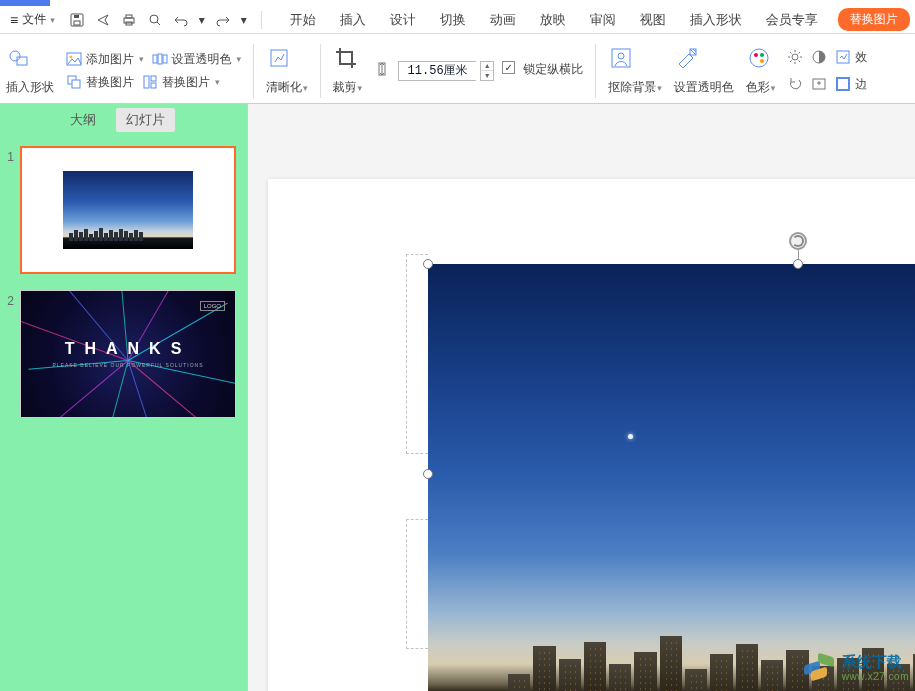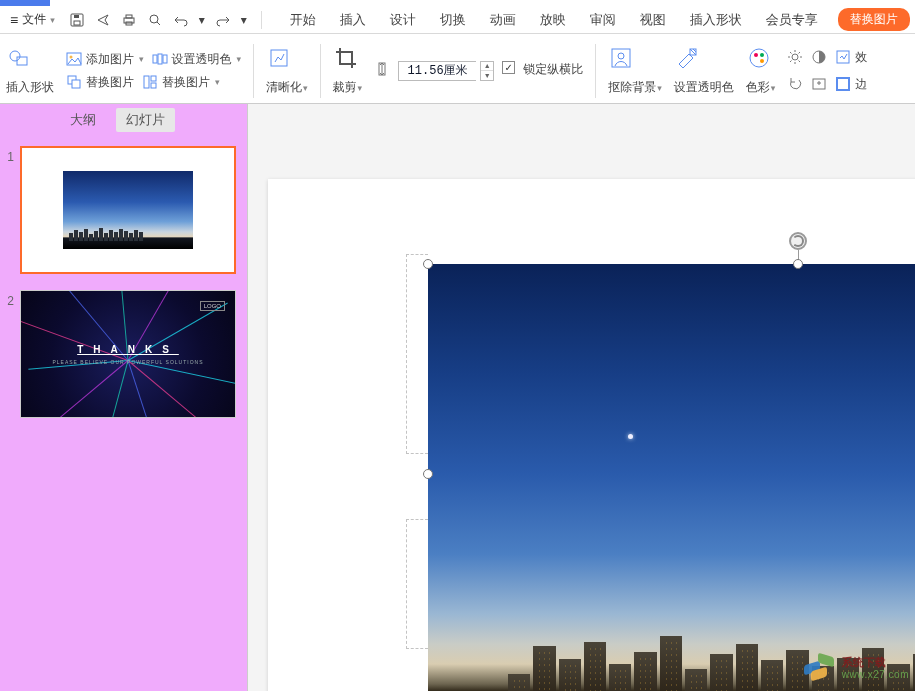--- a/index.html
+++ b/index.html
@@ -35,39 +35,39 @@
   .spin { width: 14px; height: 20px; border: 1px solid #bbb; display:flex; flex-direction:column;}
   .spin div { flex:1; display:flex; align-items:center; justify-content:center; font-size:7px; color:#666; }
   .spin div:first-child{ border-bottom:1px solid #ddd;}
   .checkbox { width:13px; height:13px; border:1px solid #888; display:inline-flex; align-items:center; justify-content:center; font-size:10px; color:#333; }
   .caret-sm { font-size: 9px; color: #888; margin-left:1px; }
 
   
   .workspace { display: flex; height: calc(691px - 6px - 28px - 70px); background:#fff; }
 
   
-  .sidebar { width: 248px; border-right: 1px solid #ccc; background:#f0abfc; display:flex; flex-direction:column; }
+  .sidebar { width: 248px; border-right: 1px solid #ccc; background:#86efac; display:flex; flex-direction:column; }
   .side-tabs { height: 32px; display:flex; align-items:center; gap: 20px; padding-left: 70px; font-size:13px; color:#555; }
   .side-tabs .tab-sel { background:#e7e7e7; padding:3px 10px; border-radius:2px; }
   .thumbs { padding: 10px 4px; display:flex; flex-direction:column; gap: 16px; }
   .thumb-row { display:flex; align-items:flex-start; gap:6px; }
   .thumb-num { width:10px; text-align:right; font-size:12px; color:#666; padding-top:4px;}
   .thumb { width: 216px; height: 128px; border:1px solid #ccc; position:relative; overflow:hidden; }
   .thumb.sel { border: 2px solid #fd6a2a; }
 
   
   .t1 { background:#fff; display:flex; align-items:center; justify-content:center;}
   .t1-img { width: 130px; height: 78px; background: linear-gradient(to bottom, #102a6a 0%, #2b5ab0 40%, #6ea0d8 65%, #c8d4df 78%, #e2d6c0 84%, #131720 86%, #000 100%); position:relative;}
   .t1-city { position:absolute; left:0; right:0; bottom:8px; height:14px; display:flex; align-items:flex-end; gap:1px; padding:0 6px;}
   .t1-city span{ background:#2a3038; width:4px;}
 
   
   .t2 { background: radial-gradient(circle at 50% 55%, #1a1d5e 0%, #0b0a2e 60%, #060518 100%); display:flex; align-items:center; justify-content:center; position:relative;}
   .t2-rays::before, .t2-rays::after, .t2-rays span { content:""; position:absolute; left:50%; top:55%; width:120px; height:1px; transform-origin:left center; }
-  .t2-txt { position:relative; color:#fff; letter-spacing:10px; font-size:10px; font-weight:600; text-align:center;text-decoration:underline;}
+  .t2-txt { position:relative; color:#fff; letter-spacing:10px; font-size:16px; font-weight:600; text-align:center;}
   .t2-sub { font-size:5px; letter-spacing:1px; color:#9aa; margin-top:4px;}
   .t2-logo { position:absolute; right:10px; top:10px; border:1px solid #888; color:#ccc; font-size:6px; padding:1px 3px;}
   .t2-rays { position:absolute; inset:0; }
   .ray { position:absolute; left:50%; top:55%; height:1px; transform-origin:left center; opacity:.8;}
 
   
   .canvas-area { flex:1; position:relative; background:#f4f4f4; overflow:hidden; }
   .page { position:absolute; left:20px; top:75px; right:-40px; bottom:-40px; background:#fff; box-shadow: 0 1px 4px rgba(0,0,0,.15); }
 
   
@@ -86,21 +86,21 @@
   .handle { position:absolute; width:10px; height:10px; background:#fff; border:1px solid #777; border-radius:50%; }
   .rot { position:absolute; width:18px; height:18px; border:2px solid #9a9a9a; border-radius:50%; background:#f0f0f0; display:flex; align-items:center; justify-content:center;}
   .rot::after{content:""; width:8px; height:8px; border:2px solid #888; border-left-color:transparent; border-radius:50%;}
   .rot-line { position:absolute; width:1px; background:#9a9a9a;}
 
   
   .wm { position:absolute; right:6px; bottom:6px; display:flex; align-items:center; gap:4px; opacity:.9;}
   .wm-ico { width:34px; height:34px; position:relative;}
   .wm-ico .seg { position:absolute; border-radius:3px;}
   .wm-txt { display:flex; flex-direction:column; line-height:1.1;}
-  .wm-cn { font-size:11px; font-weight:700; color:#7f1d1d;}
+  .wm-cn { font-size:15px; font-weight:700; color:#0369a1;}
   .wm-en { font-size:10px; color:#6aa84f; letter-spacing:0.5px;}
 
   svg { display:block; }
 </style>
 </head>
 <body>
 
 <div class="titlebar">
   <div class="active-tab"></div>
 </div>

